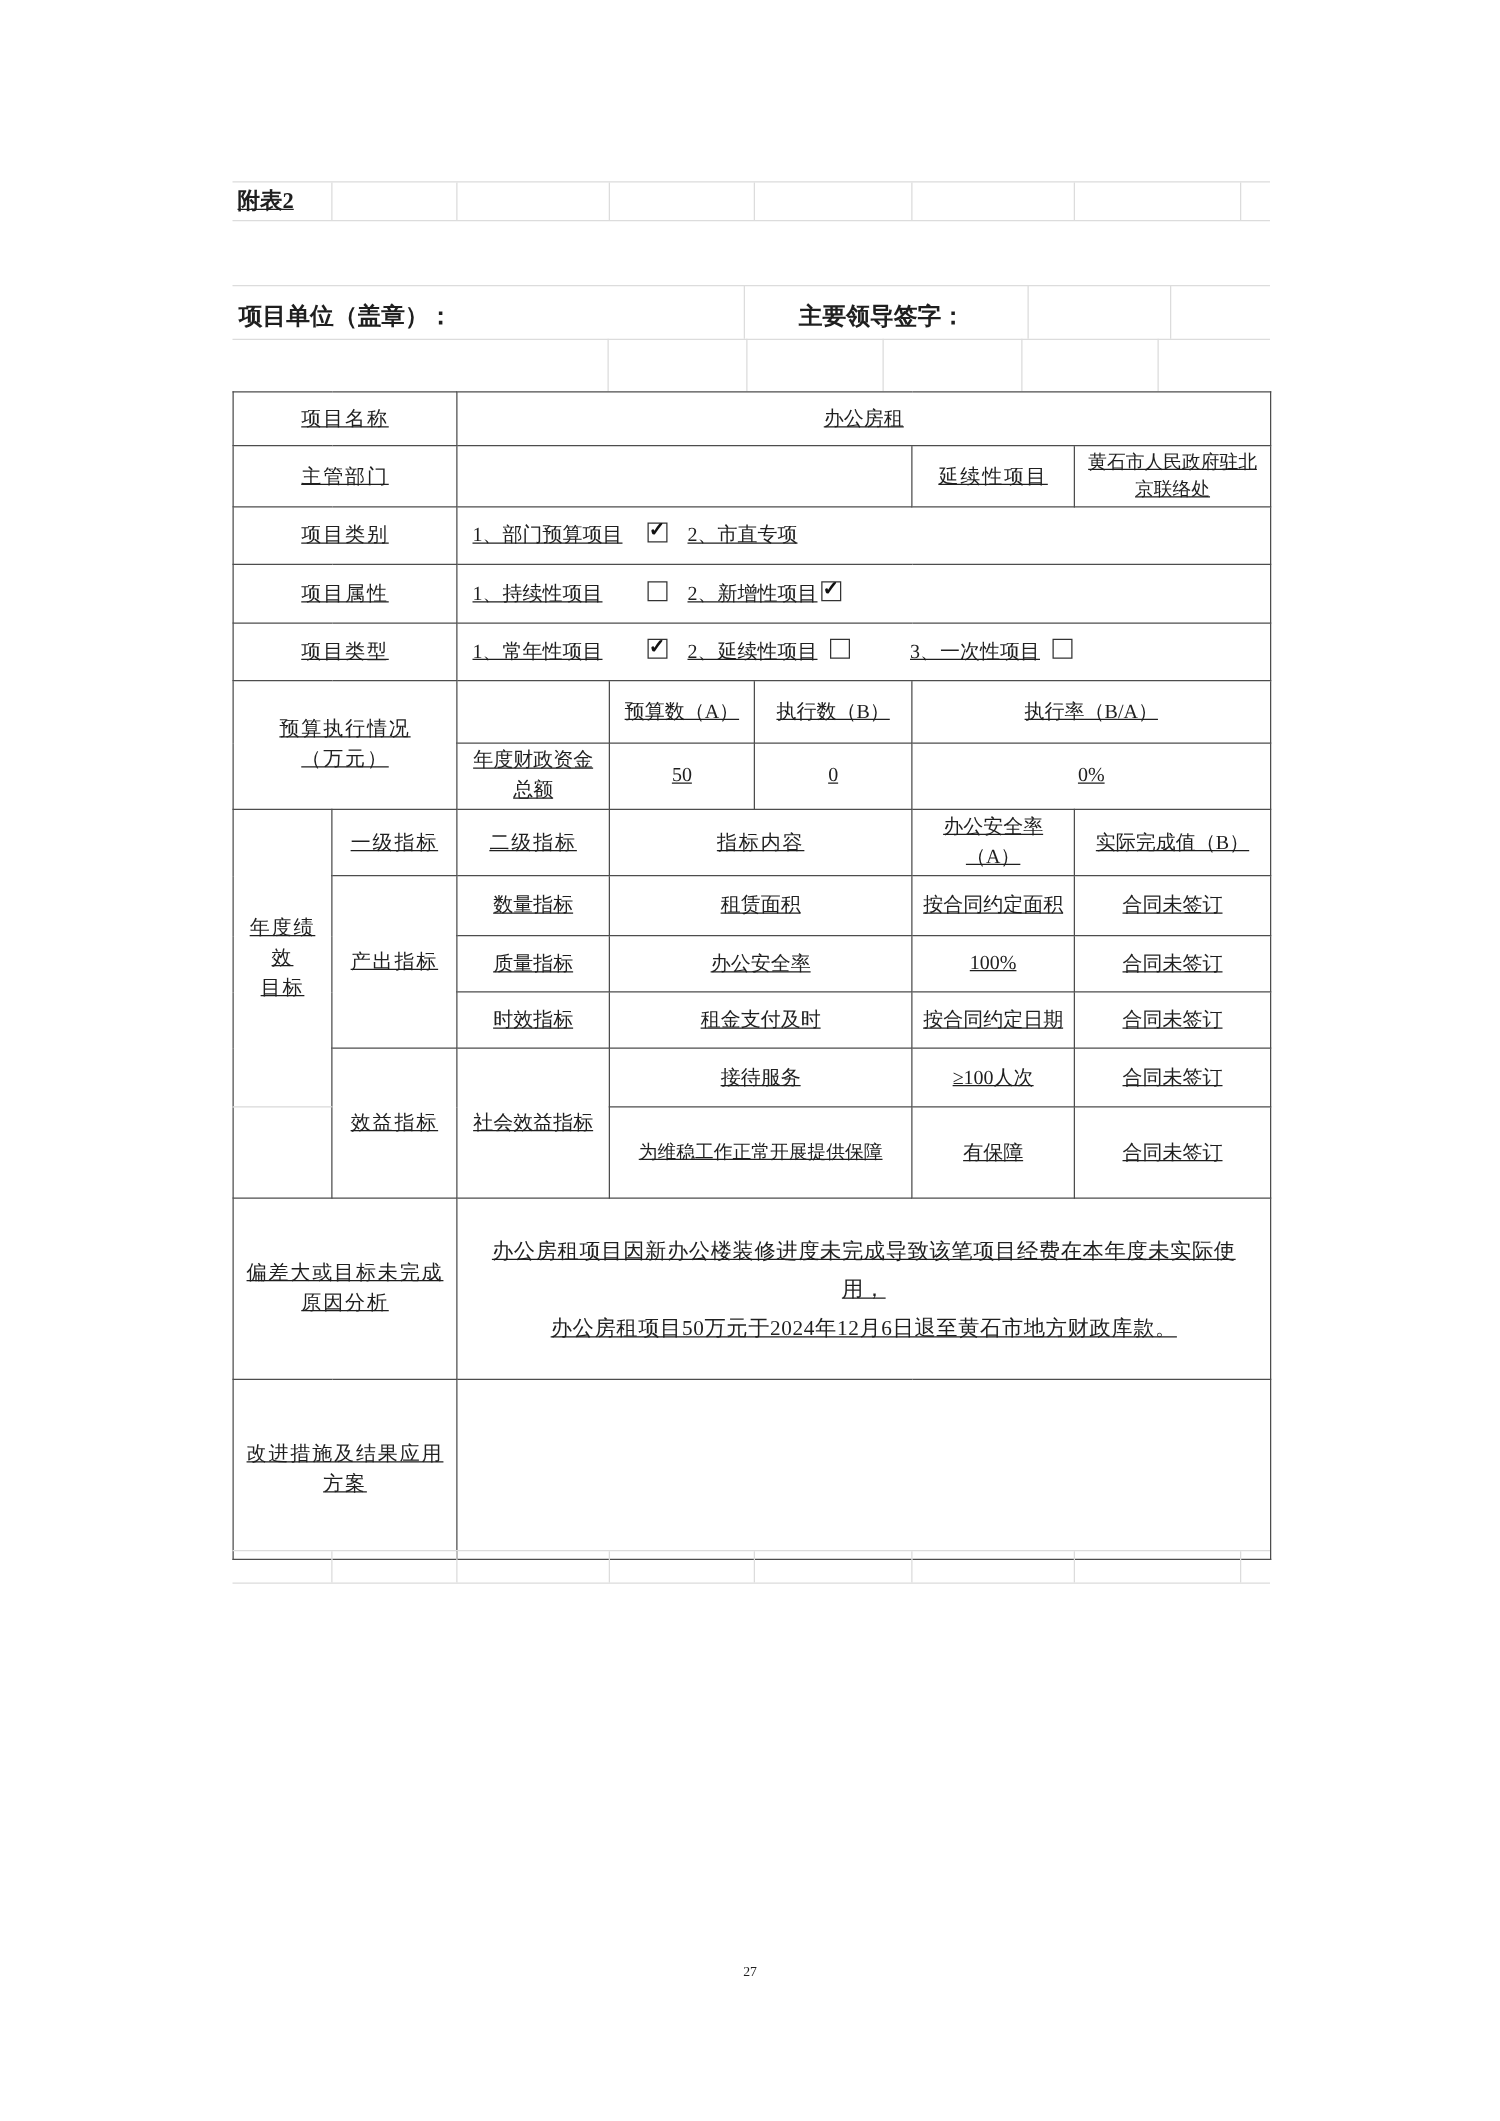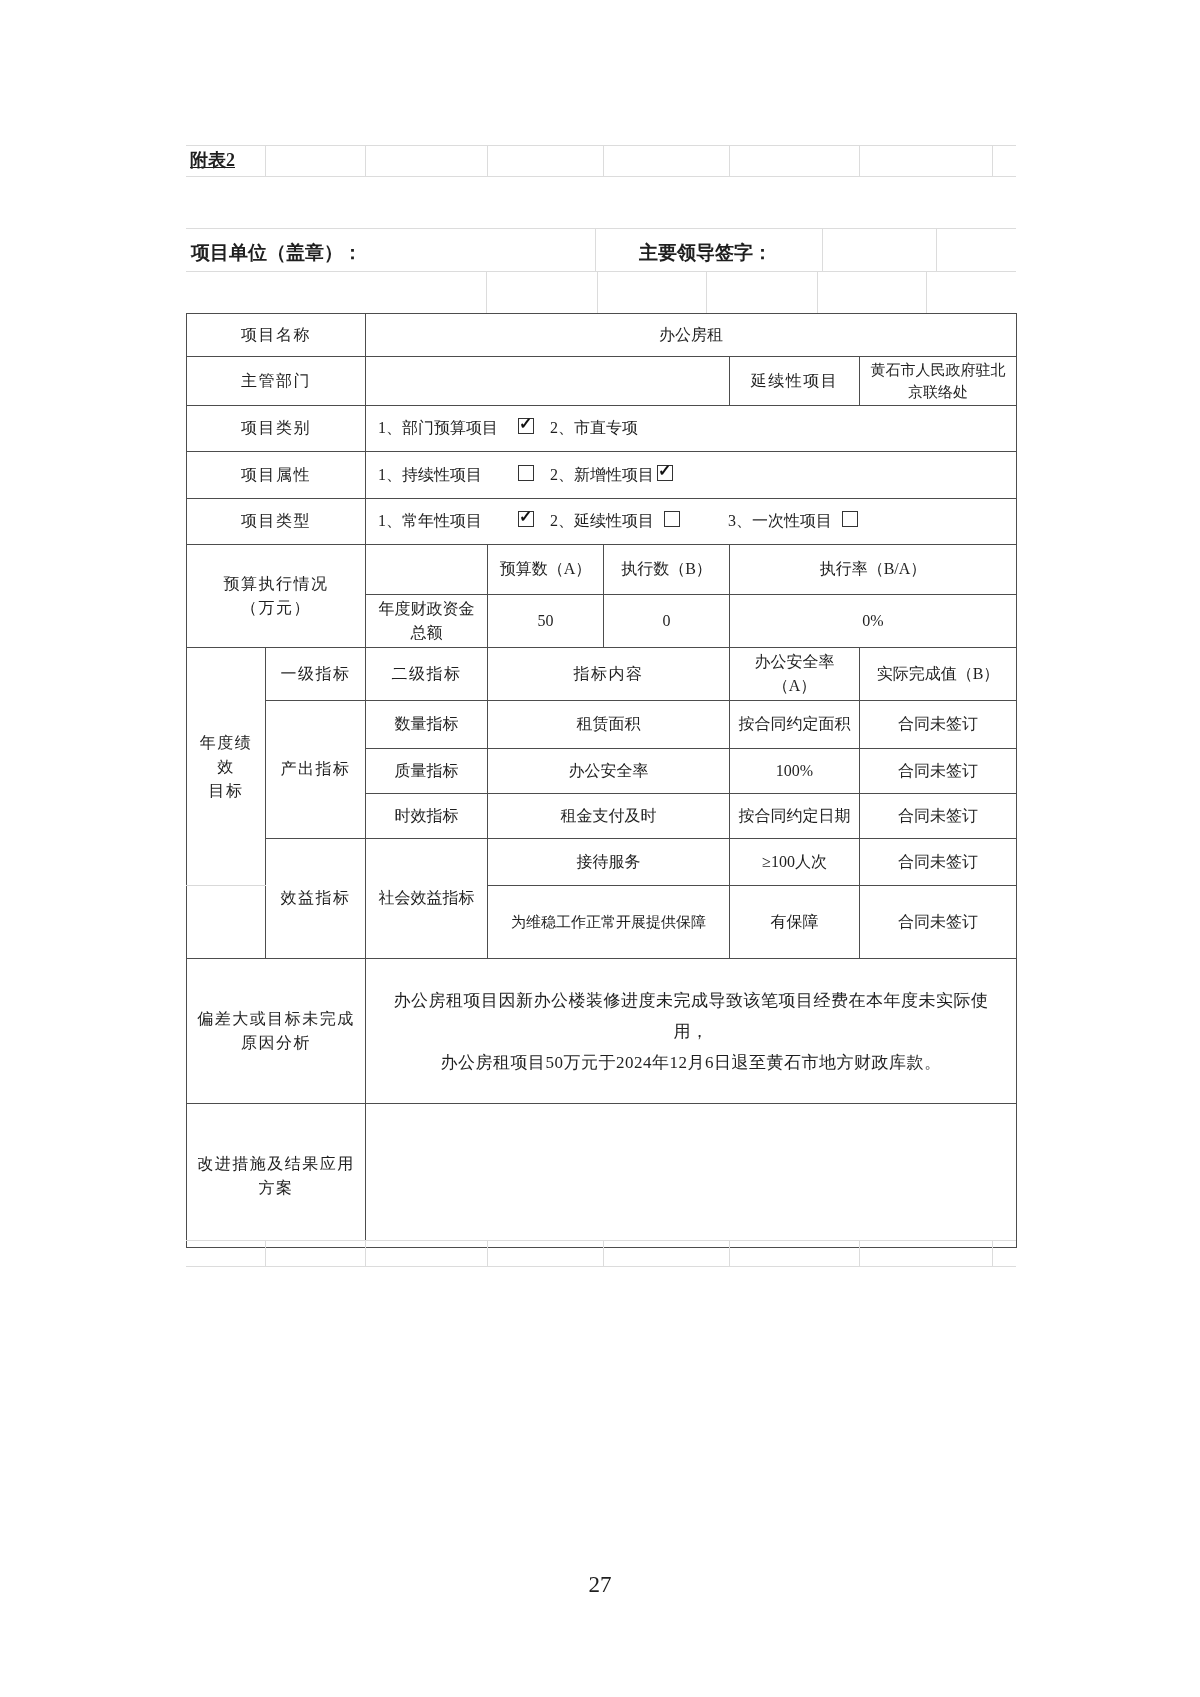--- a/index.html
+++ b/index.html
@@ -31,20 +31,21 @@
   
   table.main {
     position:absolute; left:186px; top:313px; width:830px;
     border-collapse:collapse; table-layout:fixed;
     font-size:16px;
   }
   table.main td, table.main th {
     border:1.5px solid #4d4d4d; padding:2px 6px;
     text-align:center; vertical-align:middle; font-weight:normal;
     overflow:hidden;
+    text-decoration:underline;
   }
   .lbl { letter-spacing:1.5px; }
   .ml { white-space:pre-line; line-height:24px; }
   .small { font-size:15px; line-height:22px; }
   .opts { text-align:left !important; padding-left:12px !important; }
   .body-cell {
     text-align:right; vertical-align:middle;
     padding:10px 14px !important; font-size:17px; line-height:31px;
     white-space:pre-line; letter-spacing:0.5px;
   }
@@ -60,21 +61,21 @@
     content:"\2713"; position:absolute; left:0px; top:-5px;
     font-size:16px; font-weight:bold; color:#111;
   }
   .gap-a { margin-left:20px; }
   .gap-b { margin-left:36px; }
   .opt-next { margin-left:16px; }
   .tight { margin-left:3px; }
   .mid { margin-left:10px; }
   .opt-far { margin-left:48px; }
 
-  .page-number { position:absolute; left:0; right:0; top:1572px; text-align:center; font-size:23px; }
+  .page-number { position:absolute; left:0; right:0; top:1572px; text-align:center; font-size:11px; }
 </style>
 </head>
 <body>
 
 <div class="page">
 
   <div class="faint-box" style="left:186px; top:145px; width:830px; height:30px;">
     <span class="fv" style="left:79px;"></span>
     <span class="fv" style="left:179px;"></span>
     <span class="fv" style="left:301px;"></span>

